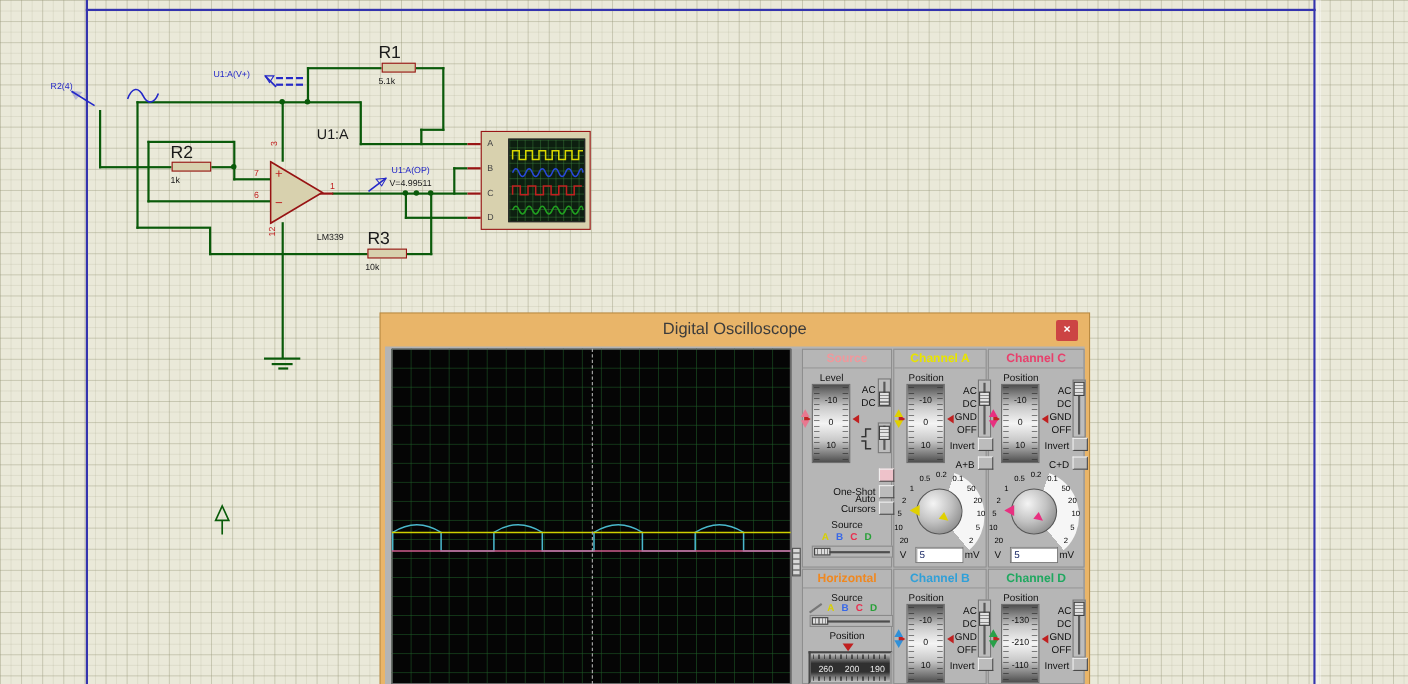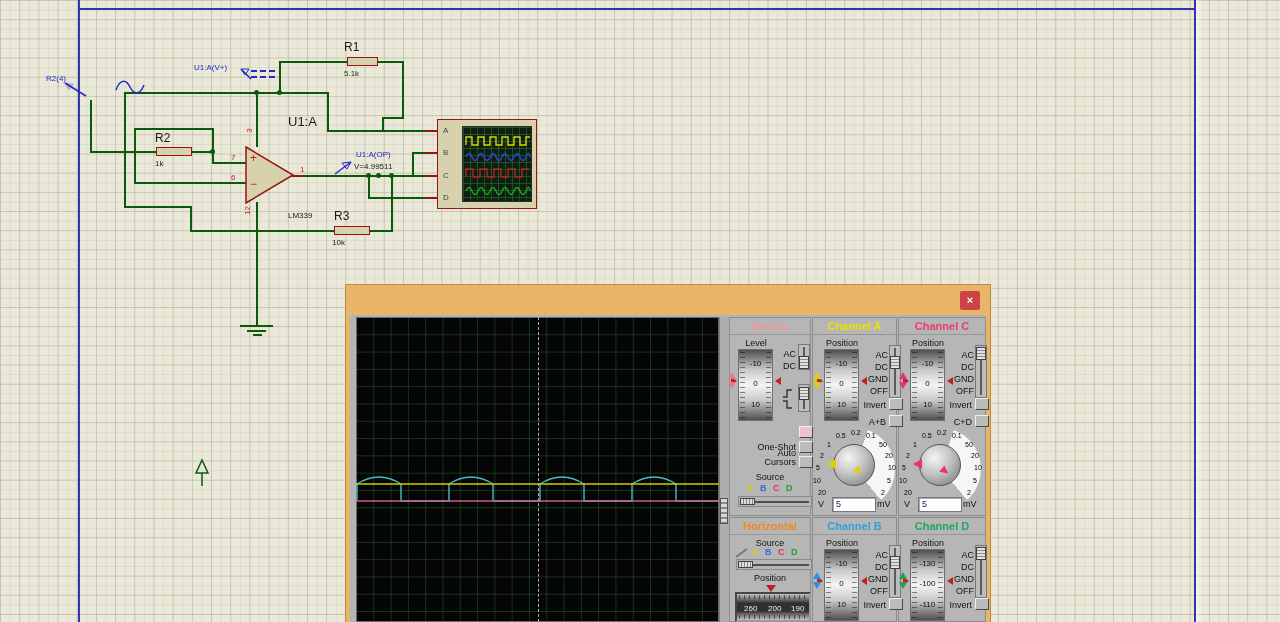--- a/index.html
+++ b/index.html
@@ -10,21 +10,21 @@
       linear-gradient(to right, rgba(150,150,120,.30) 1px, transparent 1px),
       linear-gradient(to bottom, rgba(150,150,120,.30) 1px, transparent 1px),
       linear-gradient(to right, rgba(150,150,120,.16) 1px, transparent 1px),
       linear-gradient(to bottom, rgba(150,150,120,.16) 1px, transparent 1px);
     background-size: 19.2px 19.2px, 19.2px 19.2px, 9.6px 9.6px, 9.6px 9.6px;
   }
   .abs { position: absolute; }
   .wire { position: absolute; background: #0a5a0a; }
   .dot  { position: absolute; width: 5px; height: 5px; border-radius: 3px; background: #0a5a0a; }
   .lbl  { position: absolute; white-space: nowrap; color: #1a1a1a; }
-  .sm { font-size: 8px; } .md { font-size: 12px; }
+  .sm { font-size: 8px; } .md { font-size: 16px; }
   .blue { color: #2428c8; }
   .pinno { position: absolute; font-size: 8px; color: #c02020; }
   .res { position: absolute; height: 9px; background: #d8d1ae; border: 1px solid #981414; }
   .stub { position: absolute; height: 2px; background: #981414; }
   .dash2 { position: absolute; height: 2px;
     background: repeating-linear-gradient(90deg,#2428c8 0 6px, transparent 6px 9px); }
 
   
   .oscwin { position: absolute; left: 346px; top: 285px; width: 644px; height: 337px;
     background: #e9b569; box-shadow: 0 0 0 1px #b98a42; }
@@ -206,20 +206,23 @@
   </svg>
   <div class="lbl sm blue" style="left:356px;top:150px">U1:A(OP)</div>
   <div class="lbl sm" style="left:354px;top:162px">V=4.99511</div>
 
   <svg class="abs" style="left:193px;top:458px" width="18" height="30">
     <polygon points="9,2 15,15 3,15" fill="none" stroke="#0a5c0a" stroke-width="1.5"></polygon>
     <line x1="9" y1="15" x2="9" y2="28" stroke="#0a5c0a" stroke-width="1.5"></line>
   </svg>
 
   <div class="oscwin">
+    <div class="osctitle">
+      <span>Digital Oscilloscope</span>
+    </div>
     <div class="oscclose">
       <span>×</span>
     </div>
     <div class="osccontent"></div>
   </div>
 
   <div class="screen"></div>
   <svg class="abs" style="left:356px;top:317px" width="363" height="305">
     <path d="M1,184 L1,167 Q23,153 45,167 L45,184 L93,184 L93,167 Q115,153 137,167 L137,184 L184,184 L184,167 Q206,153 228,167 L228,184 L276,184 L276,167 Q298,153 320,167 L320,184 L363,184" fill="none" stroke="#4ab8cc" stroke-width="1.4"></path>
     <line x1="0" y1="184" x2="363" y2="184" stroke="#cc5c8c" stroke-width="1.4"></line>
@@ -412,21 +415,21 @@
   <div class="plabel rlabel" style="left:864px;top:586px;width:24px">OFF</div>
   <div class="swtrack" style="left:889px;top:545px;height:53px">
     <div class="swknob" style="top:10px"></div>
   </div>
   <div class="plabel rlabel" style="left:846px;top:600px;width:40px">Invert</div>
   <div class="btn" style="left:889px;top:598px"></div>
 
   <div class="plabel clabel" style="left:905px;top:538px;width:46px">Position</div>
   <div class="gauge" style="left:910px;top:549px">
     <div class="gnum" style="top:9px">-130</div>
-    <div class="gnum" style="top:29px">-100</div>
+    <div class="gnum" style="top:29px">-210</div>
     <div class="gnum" style="top:50px">-110</div>
   </div>
   <div class="tri" style="left:903px;top:577px;border-left:6px solid #c02020;border-top:4px solid transparent;border-bottom:4px solid transparent"></div>
   <div class="tri" style="left:947px;top:577px;border-right:6px solid #c02020;border-top:4px solid transparent;border-bottom:4px solid transparent"></div>
   <div class="tri" style="left:899px;top:572px;border-bottom:7px solid #28a048;border-left:4px solid transparent;border-right:4px solid transparent"></div>
   <div class="tri" style="left:899px;top:582px;border-top:7px solid #28a048;border-left:4px solid transparent;border-right:4px solid transparent"></div>
   <div class="plabel rlabel" style="left:950px;top:550px;width:24px">AC</div>
   <div class="plabel rlabel" style="left:950px;top:562px;width:24px">DC</div>
   <div class="plabel rlabel" style="left:950px;top:574px;width:24px">GND</div>
   <div class="plabel rlabel" style="left:950px;top:586px;width:24px">OFF</div>

